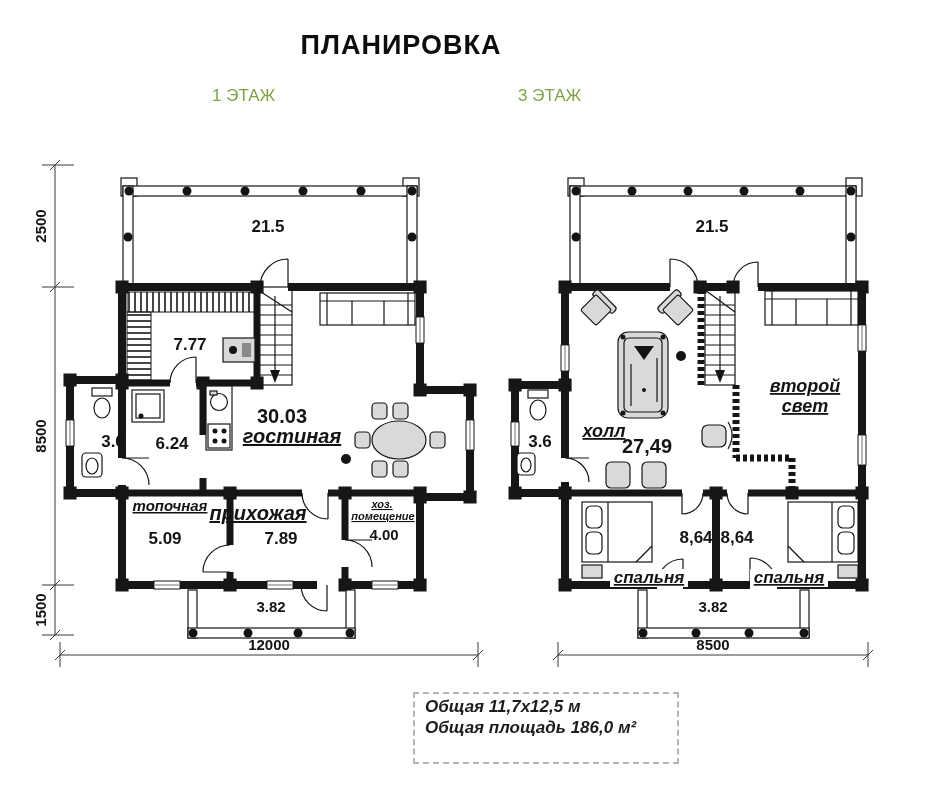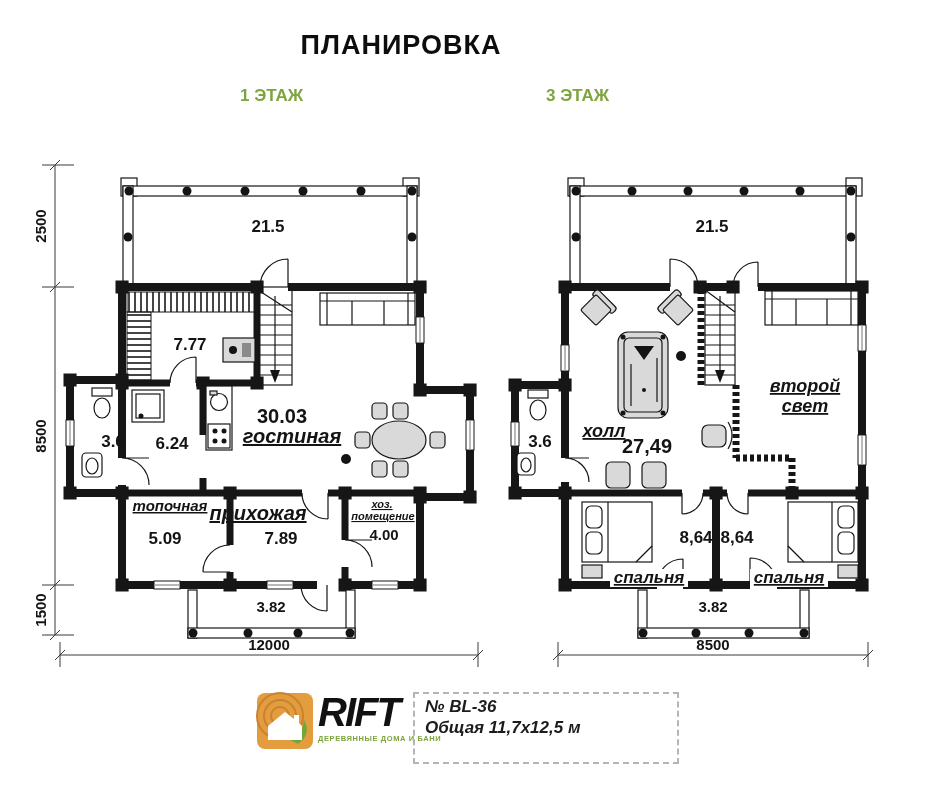--- a/index.html
+++ b/index.html
@@ -1,20 +1,20 @@
 <!DOCTYPE html>
 <html><head>
 <meta charset="utf-8">
 <style>
   html,body{margin:0;padding:0;background:#fff;}
   .canvas{position:relative;width:939px;height:811px;background:#fff;overflow:hidden;
           font-family:"Liberation Sans",sans-serif;color:#141414;}
   .title{position:absolute;left:0;top:30px;width:802px;text-align:center;
          font-size:27px;font-weight:bold;letter-spacing:1px;color:#0d0d0d;}
-  .floor-label{position:absolute;font-size:17px;font-weight:bold;color:#7ea43e;margin-left:28px;}
+  .floor-label{position:absolute;font-size:17px;font-weight:normal;color:#7ea43e;}
   .floor-label.f1{left:212px;top:86px;}
   .floor-label.f2{left:518px;top:86px;}
   svg{position:absolute;}
   svg text{fill:#141414;}
   .wall{stroke:#161616;fill:none;}
   .sw8{stroke-width:8;} .sw7{stroke-width:7;}
   .sq{stroke:#161616;stroke-width:13;stroke-linecap:square;fill:none;}
   .thin{stroke:#161616;stroke-width:1.2;fill:none;}
   .furn{stroke:#161616;stroke-width:1.2;fill:#fff;}
   .furng{stroke:#161616;stroke-width:1.2;fill:#d9d9d9;}
@@ -366,35 +366,19 @@
     <text x="40" y="307" class="b s17 ctr">3.6</text>
     <text x="196" y="403" class="b s17 ctr">8,64</text>
     <text x="237" y="403" class="b s17 ctr">8,64</text>
     <rect x="110" y="429" width="78" height="18" fill="#fff"></rect>
     <rect x="250" y="429" width="78" height="18" fill="#fff"></rect>
     <text x="149" y="443" class="it s17 ctr">спальня</text>
     <text x="289" y="443" class="it s17 ctr">спальня</text>
     <text x="213" y="472" class="b s15 ctr">3.82</text>
   </svg>
 
-  <div class="brand">
-    <svg width="58" height="58" viewBox="0 0 58 58" style="position:static;">
-      <rect x="1" y="1" width="56" height="56" rx="8" fill="#e49d3e"></rect>
-      <g fill="none" stroke="#c9822e" stroke-width="2">
-        <circle cx="24" cy="24" r="9"></circle>
-          <circle cx="24" cy="24" r="16"></circle>
-          <circle cx="24" cy="24" r="23"></circle>
-      </g>
-      <path d="M42,52 q14,-10 6,-24 q-2,16 -14,20 z" fill="#71a838"></path>
-      <path d="M12,34 L29,20 L38,27 L38,23 L43,23 L43,31 L46,34 L46,48 L12,48 Z" fill="#fff"></path>
-    </svg>
-    <div class="brand-txt">
-      <div class="brand-name">RIFT</div>
-      <div class="brand-tag">ДЕРЕВЯННЫЕ ДОМА И БАНИ</div>
-    </div>
+
+  <div class="infobox">
+    <div>Общая 11,7х12,5 м</div>
+    <div>Общая площадь 186,0 м²</div>
   </div>
 
-  <div class="infobox">
-    <div>№ BL-36</div>
-    <div>Общая 11,7х12,5 м</div>
-  </div>
-
 </div>
 
 </body></html>

